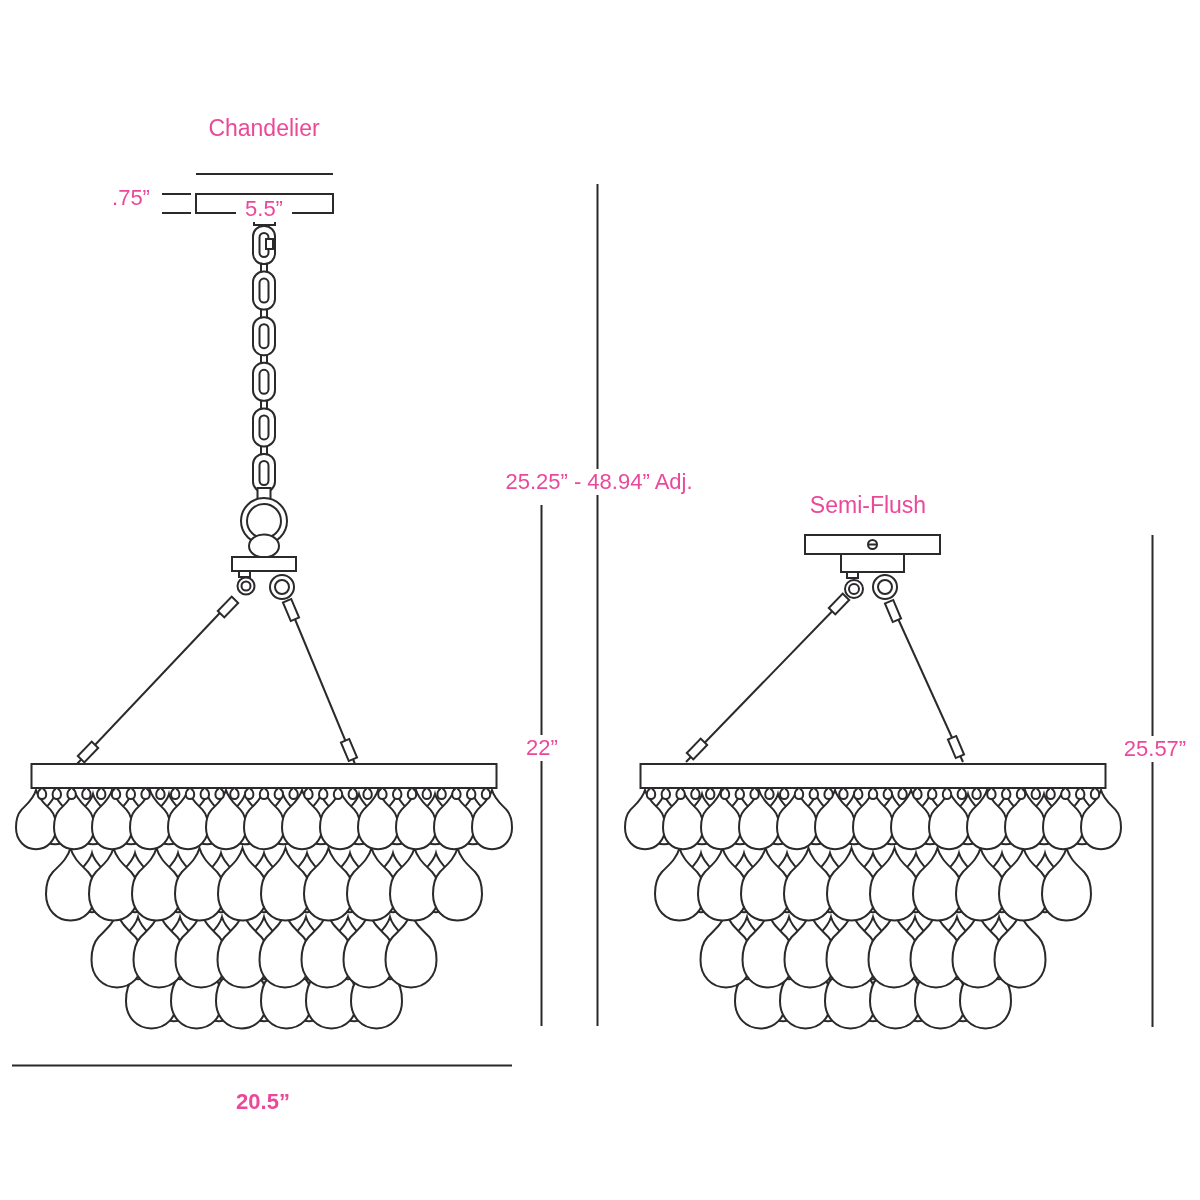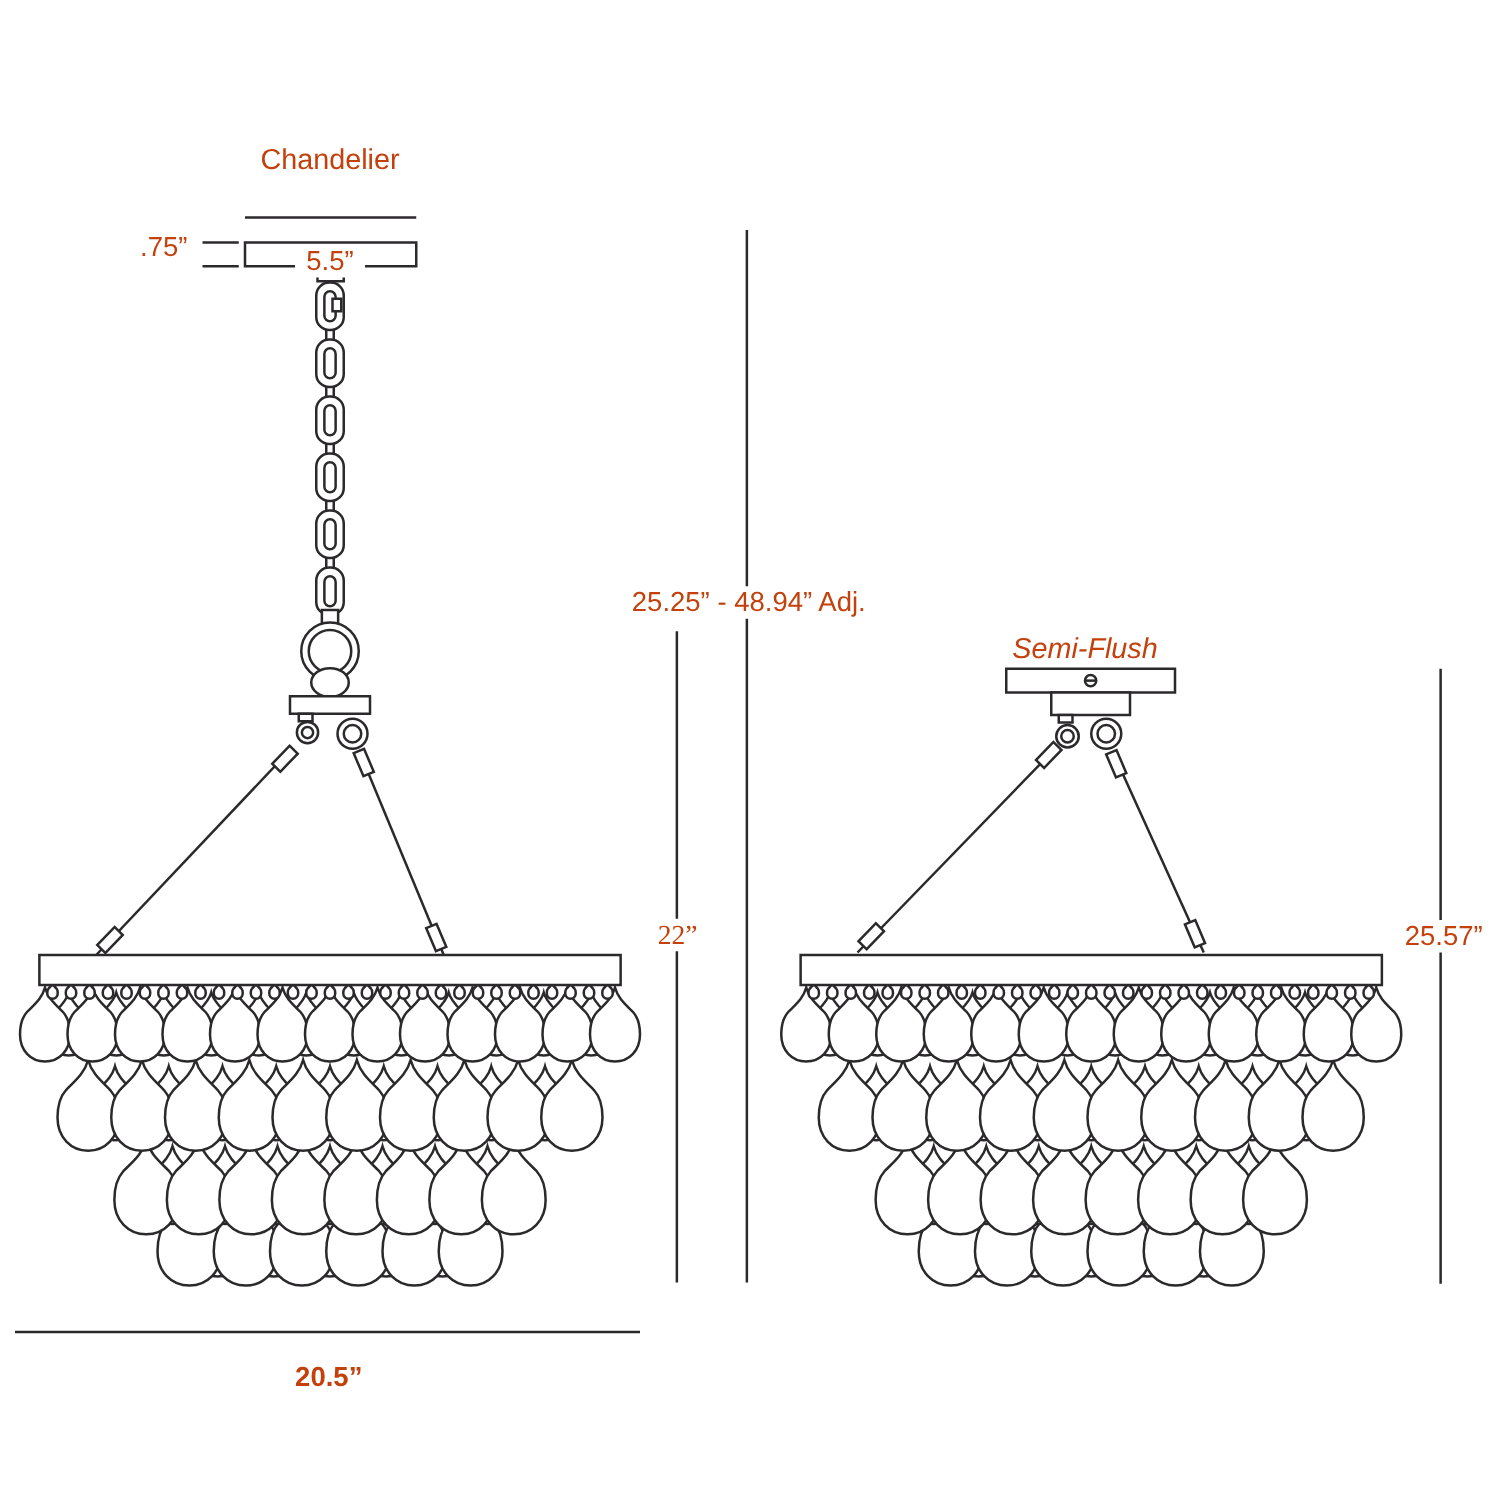--- a/index.html
+++ b/index.html
@@ -3,21 +3,21 @@
 <meta charset="utf-8">
 <style>
   html,body{margin:0;padding:0;background:#fff;}
   .stage{position:relative;width:1200px;height:1200px;background:#fff;overflow:hidden;}
   .stage svg{position:absolute;left:0;top:0;}
   .lbl{
     position:absolute;
     transform:translate(-50%,-50%);
     font-family:"Liberation Sans",sans-serif;
     font-size:22px;
-    color:#c2410c;
+    color:#ec4899;
     white-space:nowrap;
     line-height:1;
   }
   .lbl.bg{background:#ffffff;padding:2px 9px;margin-top:36px;}
   .title{font-size:23px;}
 </style>
 </head>
 <body>
 
 <div class="stage">
@@ -328,17 +328,17 @@
             <rect x="640.5" y="764" width="465" height="24" fill="#fff"></rect>
           </g>
       </g>
     </g>
   </svg>
 
   <div class="lbl title" style="left:264px;top:128px;">Chandelier</div>
   <div class="lbl bg" style="left:264px;top:173px;">5.5”</div>
   <div class="lbl" style="left:131px;top:198px;">.75”</div>
   <div class="lbl bg" style="left:599px;top:446px;">25.25” - 48.94” Adj.</div>
-  <div class="lbl bg" style="left:542px;top:712px;font-family:Liberation Serif, serif;">22”</div>
+  <div class="lbl bg" style="left:542px;top:712px;">22”</div>
   <div class="lbl bg" style="left:263px;top:1066px;font-weight:bold;">20.5”</div>
-  <div class="lbl title" style="left:868px;top:519px;font-style:italic;">Semi-Flush</div>
+  <div class="lbl title" style="left:868px;top:505px;">Semi-Flush</div>
   <div class="lbl bg" style="left:1155px;top:713px;">25.57”</div>
 </div>
 
 </body></html>

